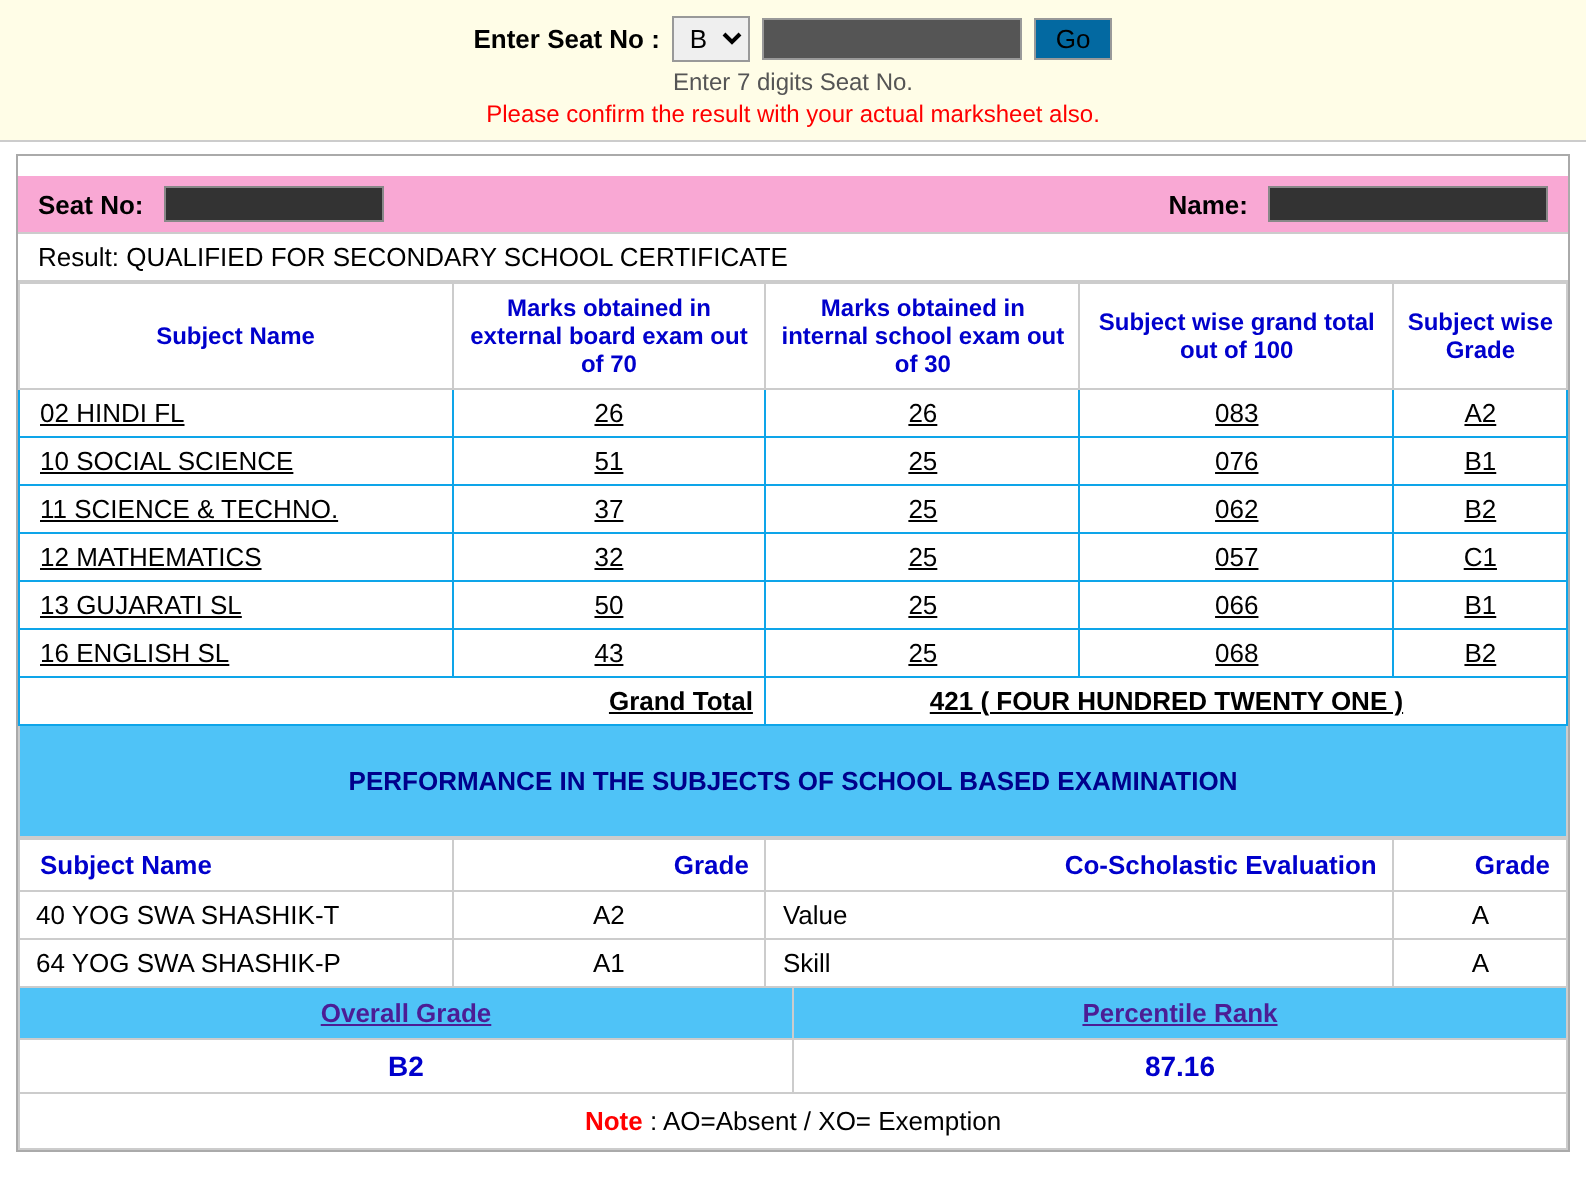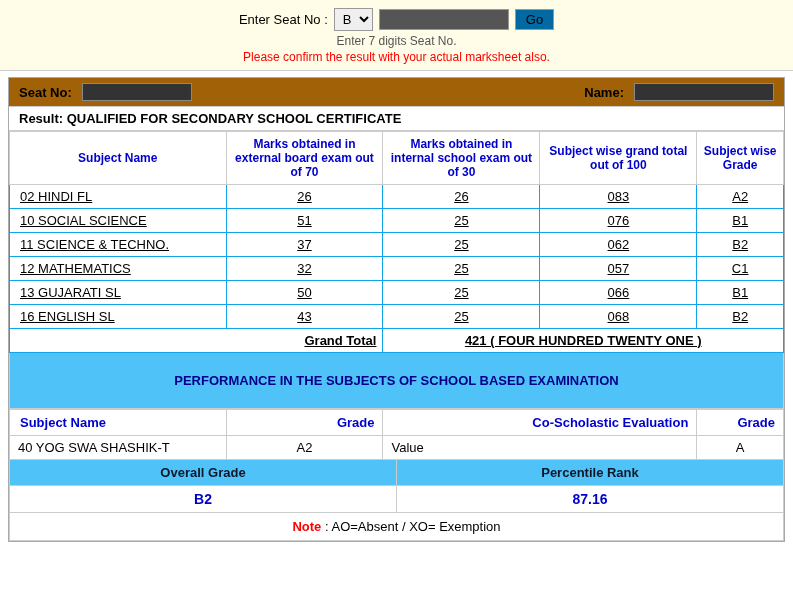--- a/index.html
+++ b/index.html
@@ -4,59 +4,60 @@
   <style>
     * { box-sizing: border-box; margin: 0; padding: 0; }
     body { font-family: Arial, sans-serif; font-size: 13px; background: #fff; width: 793px; }
 
     .top-bar {
       background: #fffde7;
       border-bottom: 1px solid #ccc;
       padding: 8px 0 6px 0;
       text-align: center;
     }
-    .top-bar label { font-weight: normal; font-size: 13px; }
+    .top-bar label { font-weight: bold; font-size: 13px; }
     .seat-input-group { display: inline-flex; align-items: center; gap: 6px; }
     .seat-input-group select {
       padding: 2px 4px; font-size: 13px; border: 1px solid #999;
     }
     .seat-input-group input[type="text"] {
       width: 130px; padding: 2px 4px; font-size: 13px; border: 1px solid #999; background: #333; color: #333;
     }
     .seat-input-group button {
       padding: 2px 10px; font-size: 13px; border: 1px solid #999; background: #0369a1; cursor: pointer;
     }
     .digits-hint { color: #555; font-size: 12px; margin-top: 3px; }
     .confirm-hint { color: red; font-size: 12px; margin-top: 2px; }
 
     .result-container {
       border: 1px solid #aaa;
       margin: 6px 8px;
     }
 
     .info-row {
       display: flex; align-items: center; padding: 5px 10px;
-      border-bottom: 1px solid #ccc; background: #a16207;
+      border-bottom: 1px solid #ccc; background: #f9a8d4;
       gap: 10px;
+      margin-top: 10px;
     }
     .info-row .seat-label { font-weight: bold; font-size: 13px; }
     .info-row .seat-val {
       background: #333; color: #333; width: 110px; display: inline-block;
       height: 18px; border: 1px solid #888;
     }
     .info-row .name-label { font-weight: bold; font-size: 13px; margin-left: auto; }
     .info-row .name-val {
       background: #333; color: #333; width: 140px; display: inline-block;
       height: 18px; border: 1px solid #888;
     }
 
     .result-row {
       padding: 4px 10px; border-bottom: 1px solid #ccc; font-size: 13px;
     }
-    .result-row span { font-weight: bold; }
+    .result-row span { font-weight: normal; }
 
     table.marks-table {
       width: 100%; border-collapse: collapse;
     }
     table.marks-table th {
       background: #fff;
       color: #00c;
       font-size: 12px;
       text-align: center;
       border: 1px solid #ccc;
@@ -118,21 +119,22 @@
       border: 1px solid #ccc;
       border-top: none;
     }
     .bottom-grades .col {
       flex: 1;
       text-align: center;
       padding: 5px;
       font-size: 13px;
       font-weight: bold;
       background: #4fc3f7;
-      color: #0f172a;
+      color: #4c1d95;
+      text-decoration: underline;
     }
     .bottom-grades .col:first-child { border-right: 1px solid #ccc; }
 
     .bottom-values {
       display: flex;
       border: 1px solid #ccc;
       border-top: none;
     }
     .bottom-values .col {
       flex: 1;
@@ -256,20 +258,26 @@
         <th style="width:80px;">Grade</th>
       </tr>
     </thead>
     <tbody id="school-tbody">
     <tr>
     <td class="left">40 YOG SWA SHASHIK-T</td>
     <td class="center">A2</td>
     <td class="left">Value</td>
     <td class="center">A</td>
   </tr>
+        <tr>
+    <td class="left">64 YOG SWA SHASHIK-P</td>
+    <td class="center">A1</td>
+    <td class="left">Skill</td>
+    <td class="center">A</td>
+  </tr>
       </tbody>
   </table>
 
   <div class="bottom-grades">
     <div class="col">Overall Grade</div>
     <div class="col">Percentile Rank</div>
   </div>
   <div class="bottom-values">
     <div class="col">B2</div>
     <div class="col">87.16</div>

